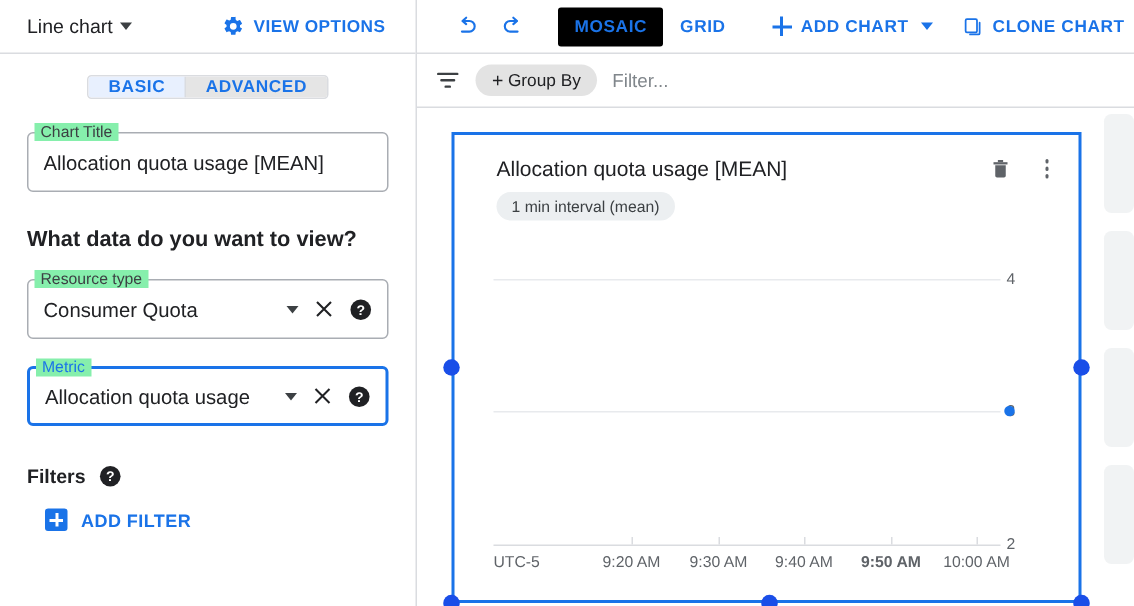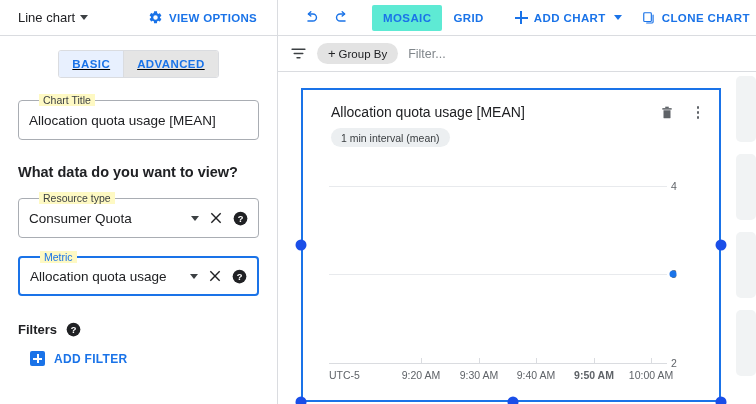--- a/index.html
+++ b/index.html
@@ -44,22 +44,21 @@
     letter-spacing: .3px; cursor: pointer; padding-right: 8px;
   }
   .gear-icon { width: 15px; height: 15px; display: block; }
 
   .tabs-row { display: flex; justify-content: center; padding: 14px 0 0 0; }
   .tabs {
     display: flex;
     border: 1px solid #dadce0;
     border-radius: 3px;
     overflow: hidden;
-    height: 28px;
-    text-decoration: underline;
+    height: 16px;
   }
   .tab {
     display: flex; align-items: center; justify-content: center;
     padding: 0 13px;
     font-size: 11.5px; font-weight: bold; letter-spacing: .4px;
     color: #1a73e8; cursor: pointer; background: #e5e5e5;
     border-right: 1px solid #dadce0;
   }
   .tab:last-child { border-right: none; }
   .tab.active { background: #e8f0fe; }
@@ -70,22 +69,22 @@
     margin: 0 18px;
     height: 40px;
     border: 1px solid #a9adb3;
     border-radius: 4px;
     display: flex; align-items: center;
     padding: 0 8px 0 10px;
   }
   .field.focused { border: 2px solid #1a73e8; }
   .field-legend {
     position: absolute;
-    top: -7px; left: 20px;
-    background: #fef9c3;
+    top: -7px; left: 4px;
+    background: #86efac;
     padding: 0 4px;
     font-size: 10.5px;
     color: #3c4043;
     line-height: 12px;
   }
   .field.focused .field-legend { color: #1a73e8; }
   .field-value {
     font-size: 13.5px; color: #202124;
     flex: 1; white-space: nowrap; overflow: hidden;
   }
@@ -143,21 +142,21 @@
   .undo-icon, .redo-icon { width: 17px; height: 17px; display: block; }
   .tb-seg {
     display: flex; align-items: center; margin-left: 16px; height: 26px;
   }
   .tb-tab {
     height: 26px; display: flex; align-items: center;
     padding: 0 11px; font-size: 11.5px; font-weight: bold;
     letter-spacing: .4px; color: #1a73e8; cursor: pointer;
     border-radius: 2px;
   }
-  .tb-tab.active { background: #5eead4; }
+  .tb-tab.active { background: #000000; }
   .tb-btn {
     display: flex; align-items: center; gap: 6px;
     margin-left: 20px; color: #1a73e8;
     font-size: 11.5px; font-weight: bold; letter-spacing: .4px;
     cursor: pointer;
   }
   .plus-glyph {
     position: relative; width: 13px; height: 13px; flex: 0 0 13px;
   }
   .plus-glyph:before, .plus-glyph:after {

